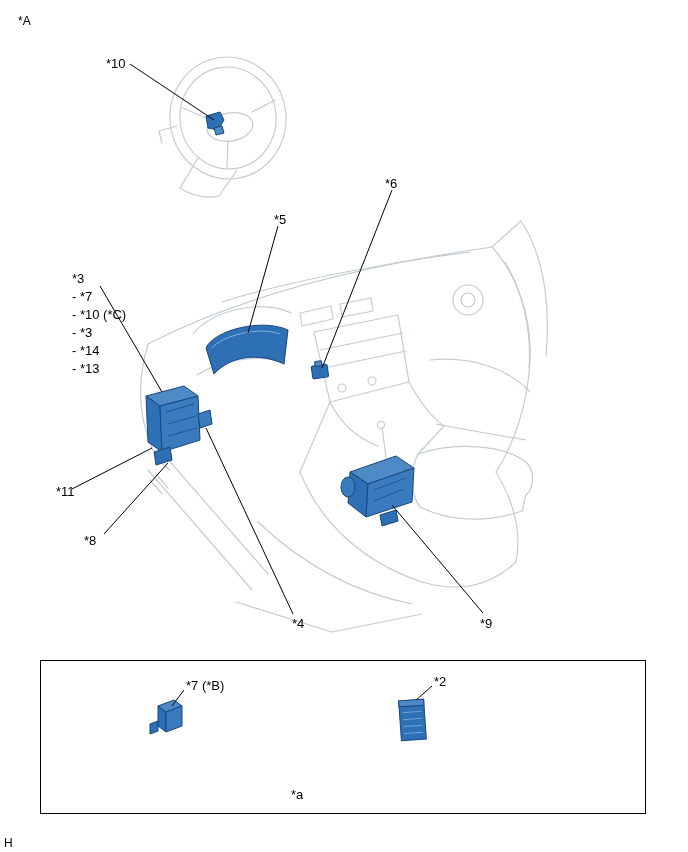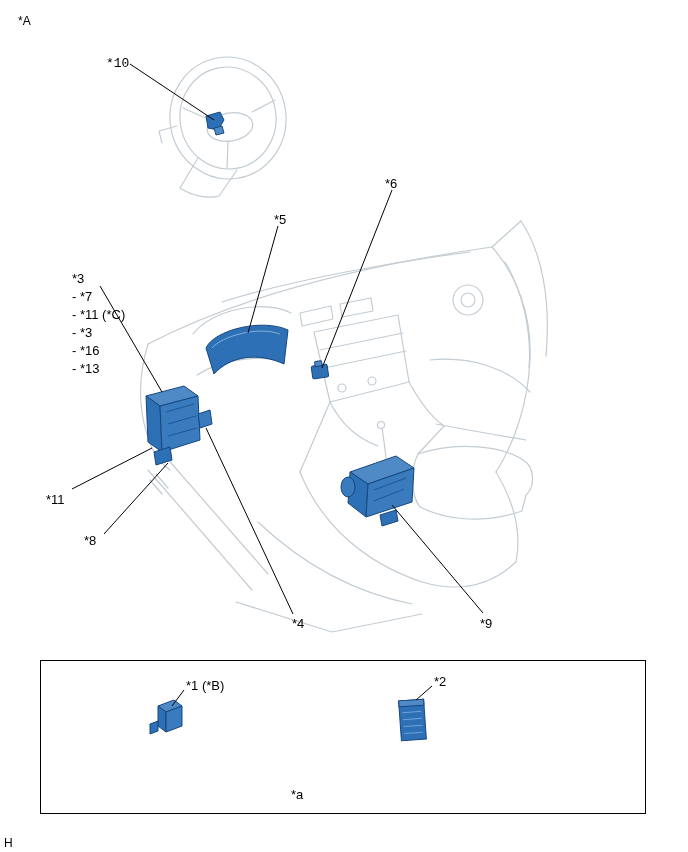--- a/index.html
+++ b/index.html
@@ -145,44 +145,44 @@
       <path d="M483,613 L392,505"></path>
       <path d="M184,690 L172,706"></path>
       <path d="M432,686 L416,700"></path>
     </g>
   </svg>
 
   <div class="legend-box"></div>
 
   <div class="corner" style="left:18px;top:14px;position:absolute;">*A</div>
 
-  <div class="label" style="left:106px;top:55px;font-family:Liberation Mono, monospace;">*10</div>
+  <div class="label" style="left:106px;top:55px;">*10</div>
 
   <div class="label" style="left:385px;top:175px;">*6</div>
 
   <div class="label" style="left:274px;top:211px;">*5</div>
 
   <div class="label" style="left:72px;top:270px;">
     <div>*3</div>
     <div>- *7</div>
-    <div>- *11 (*C)</div>
+    <div>- *10 (*C)</div>
     <div>- *3</div>
-    <div>- *16</div>
+    <div>- *14</div>
     <div>- *13</div>
   </div>
 
-  <div class="label" style="left:46px;top:483px;margin-top:8px;">*11</div>
+  <div class="label" style="left:56px;top:483px;">*11</div>
 
   <div class="label" style="left:84px;top:532px;">*8</div>
 
   <div class="label" style="left:292px;top:615px;">*4</div>
 
   <div class="label" style="left:480px;top:615px;">*9</div>
 
-  <div class="label" style="left:186px;top:677px;">*1 (*B)</div>
+  <div class="label" style="left:186px;top:677px;">*7 (*B)</div>
 
   <div class="label" style="left:434px;top:673px;">*2</div>
 
   <div class="label" style="left:291px;top:786px;">*a</div>
 
   <div class="corner" style="left:4px;top:836px;position:absolute;">H</div>
 
 </div>
 
 </body></html>

